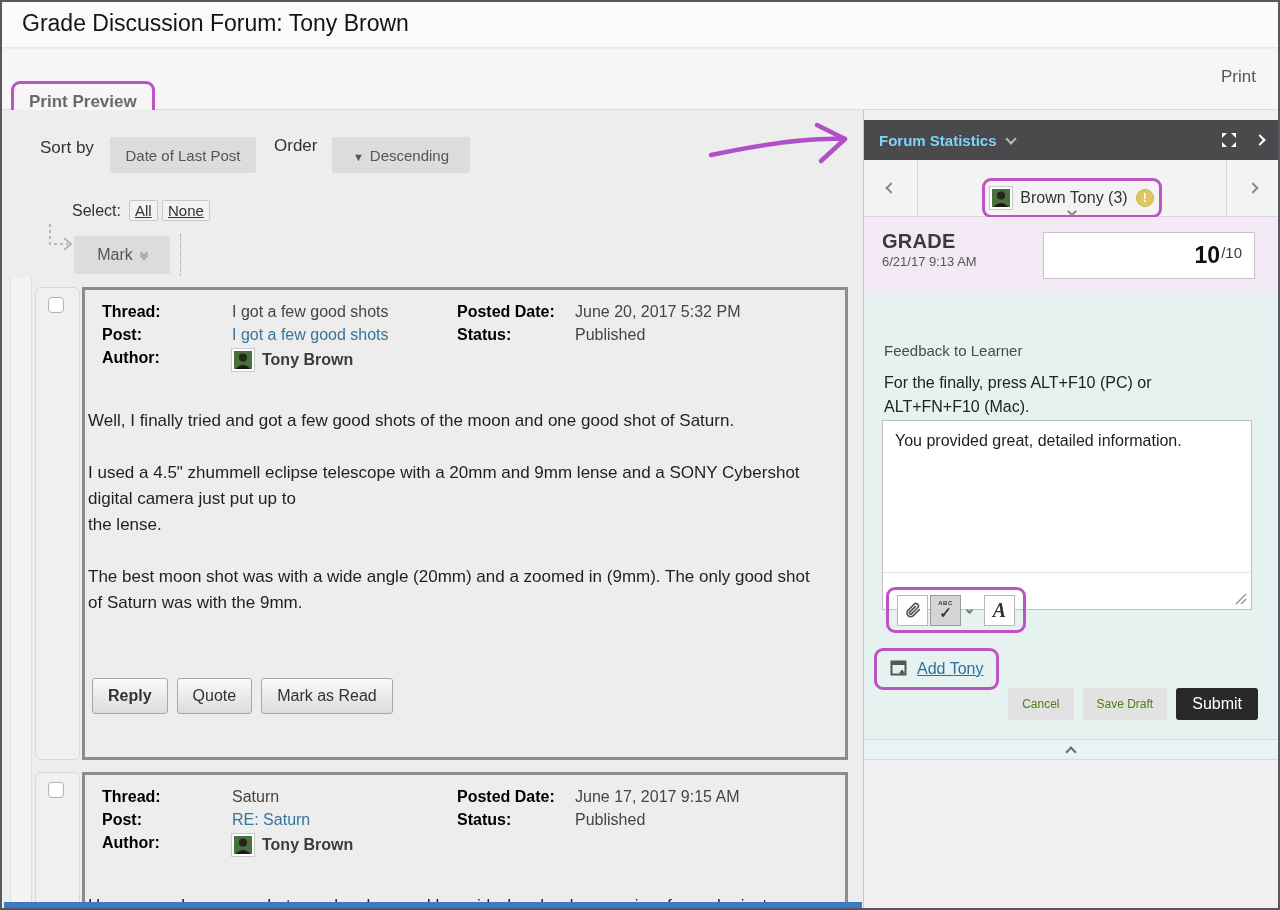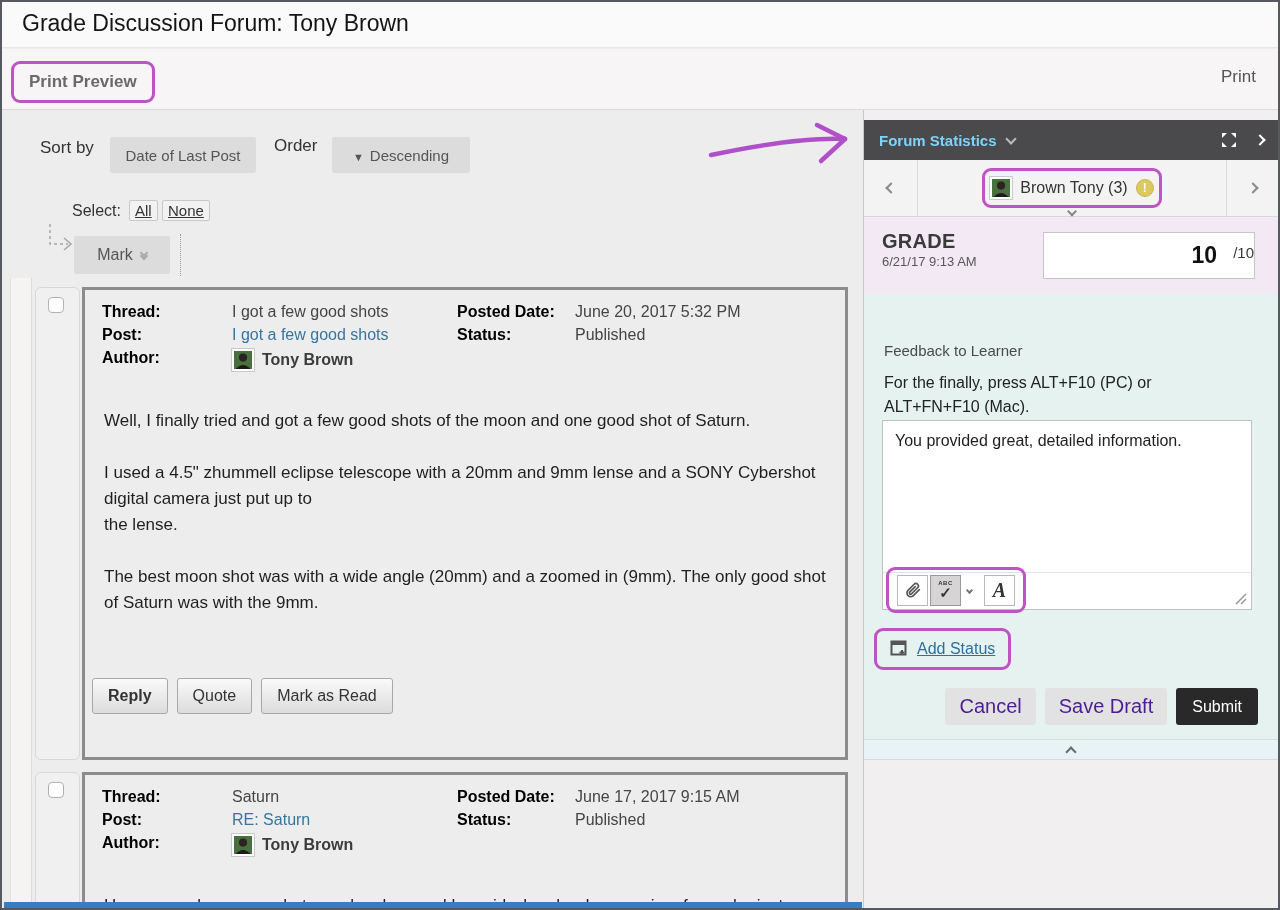--- a/index.html
+++ b/index.html
@@ -4,21 +4,21 @@
 <style>
   * { margin:0; padding:0; box-sizing:border-box; }
   html,body { width:1280px; height:910px; }
   body { font-family:"Liberation Sans", sans-serif; background:#eeedee; }
   .screen { position:relative; width:1280px; height:910px; border:2px solid #565a60; background:#eeedee; overflow:hidden; }
 
   
   .titlebar { position:absolute; left:0; top:0; width:100%; height:46px; background:#fbfafb; border-bottom:1px solid #e9e7e8; }
   .page-title { position:absolute; left:20px; top:8px; font-size:23px; color:#141414; }
   .actionbar { position:absolute; left:0; top:47px; width:100%; height:61px; background:#f7f5f6; border-bottom:1px solid #dcdadb; }
-  .hl { border:3px solid #bd53c5; border-radius:9px; }
+  .hl { border:3px solid #bd53c5; border-radius:9px;margin-top:20px; }
   .pp-box { position:absolute; left:9px; top:12px; padding:8px 15px; background:#f7f5f6; }
   .pp-label { font-size:17px; font-weight:600; color:#6b6a6b; }
   .filter-label { position:absolute; right:22px; top:18px; font-size:17px; color:#555; }
 
   
   .main { position:absolute; left:0; top:108px; width:861px; bottom:0; background:#eeedee; overflow:hidden;padding-left:48px; }
   .left-rail { position:absolute; left:8px; top:168px; bottom:0; width:22px; background:#f5f4f2; border-left:1px solid #e2e0e1; border-right:1px solid #dddbdc; }
   .sort-label { position:absolute; left:38px; top:28px; font-size:17px; color:#333; }
   .btn-flat { background:#dddcdd; color:#555; border:none; border-radius:2px; font-size:15px; font-family:"Liberation Sans",sans-serif; }
   .sort-btn { position:absolute; left:108px; top:27px; width:146px; height:36px; }
@@ -39,21 +39,21 @@
   .post-row { position:absolute; left:33px; }
   .gutter { position:absolute; left:0; top:0; width:45px; background:#f1f0f1; border:1px solid #d9d7d8; border-radius:6px; }
   .checkbox { position:absolute; left:12px; top:9px; width:16px; height:16px; background:#fff; border:1px solid #b2b0b1; border-radius:4px; }
   .card { position:absolute; left:47px; top:0; width:766px; border:3px solid #8d8c8d; background:#eeedee; overflow:hidden; }
   .card-head { position:absolute; left:17px; top:13px; width:720px; display:grid; grid-template-columns:130px 225px 118px auto; row-gap:5px; font-size:16px; }
   .lbl { font-weight:bold; color:#000000; }
   .val { color:#454545; }
   .link { color:#35759e; }
   .author-cell { display:flex; align-items:center; gap:8px; font-weight:bold; color:#3c3c3c; }
   .avatar { width:22px; height:22px; border:2px solid #fff; outline:1px solid #c9c9c9; background:#476b43; flex:0 0 auto; }
-  .body-text { position:absolute; left:19px; width:740px; font-size:17px; color:#1f1f1f; line-height:26px; }
+  .body-text { position:absolute; left:3px; width:740px; font-size:17px; color:#1f1f1f; line-height:26px; }
   .body-text p { margin-bottom:26px; white-space:pre-line; }
   .btn-3d { background:linear-gradient(#fafafa,#dcdcdc); border:1px solid #a8a8a8; border-radius:3px; font-size:16px; color:#333; padding:8px 15px; font-family:"Liberation Sans",sans-serif; }
   .post-actions { position:absolute; left:7px; display:flex; gap:9px; }
   .bold { font-weight:bold; }
   .blue-strip { position:absolute; left:2px; bottom:0; width:858px; height:6px; background:#3a7cc4; }
 
   
   .anno-arrow { position:absolute; left:703px; top:119px; }
 
   
@@ -71,21 +71,21 @@
   .chev-r { transform:rotate(-45deg); border-color:#8a8a8a; }
   .car-center { flex:1; position:relative; display:flex; align-items:center; justify-content:center; }
   .student-pill { display:flex; align-items:center; gap:8px; padding:6px 5px; }
   .student-name { font-size:16px; color:#333; }
   .warn { width:18px; height:18px; border-radius:50%; background:#ddc862; border:1px solid #c8b44e; color:#fff; font-weight:bold; font-size:12px; display:flex; align-items:center; justify-content:center; }
   .car-chev-down { position:absolute; left:50%; bottom:1px; transform:translateX(-50%) rotate(45deg); width:7px; height:7px; border-right:2px solid #888; border-bottom:2px solid #888; }
 
   .grade-sec { position:absolute; left:0; top:107px; width:100%; height:77px; background:#f3e9f5; }
   .grade-lbl { position:absolute; left:18px; top:13px; font-size:20px; font-weight:bold; color:#3a3a3a; letter-spacing:.3px; }
   .grade-date { position:absolute; left:18px; top:37px; font-size:13px; color:#575757; }
-  .grade-input { position:absolute; right:23px; top:15px; width:212px; height:47px; background:#fff; border:1px solid #c6c4c6; display:flex; align-items:center; justify-content:flex-end; padding-right:0; gap:16px; }
+  .grade-input { position:absolute; right:23px; top:15px; width:212px; height:47px; background:#fff; border:1px solid #c6c4c6; display:flex; align-items:center; justify-content:flex-end; padding-right:12px; gap:1px; }
   .grade-score { font-size:23px; font-weight:bold; color:#101010; }
   .grade-outof { font-size:15px; color:#3a3a3a; position:relative; top:-3px; }
 
   .fb-sec { position:absolute; left:0; top:184px; width:100%; height:445px; background:#e5f2f0; }
   .fb-label { position:absolute; left:20px; top:48px; font-size:15px; color:#4a4a4a; }
   .fb-help { position:absolute; left:20px; top:77px; width:330px; font-size:16px; color:#222; line-height:24px; }
   .editor { position:absolute; left:18px; top:126px; width:370px; height:190px; background:#fff; border:1px solid #c2c0c1; }
   .editor-content { position:absolute; left:0; top:0; width:100%; height:153px; padding:11px 12px; font-size:16px; color:#1e1e1e; }
   .editor-footer { position:absolute; left:0; bottom:0; width:100%; height:37px; border-top:1px solid #e4e4e4; background:#fff; }
   .tb-hl { position:absolute; left:3px; top:-6px; height:46px; display:flex; align-items:center; padding:0 8px; gap:2px; background:transparent; }
@@ -94,21 +94,21 @@
   .tb-drop { width:13px; height:31px; display:flex; align-items:center; justify-content:center; border:1px solid transparent; }
   .tb-drop .chev { width:5px; height:5px; border-color:#777; }
   .abc { display:flex; flex-direction:column; align-items:center; line-height:1; color:#333; }
   .abc .t { font-size:6px; font-weight:bold; letter-spacing:.5px; }
   .abc .c { font-size:15px; font-weight:bold; margin-top:-1px; }
   .font-a { font-family:"Liberation Serif", serif; font-style:italic; font-weight:bold; font-size:20px; color:#333; }
   .resize-h { position:absolute; right:3px; bottom:3px; }
   .notes-hl { position:absolute; left:10px; top:334px; display:flex; align-items:center; gap:9px; padding:9px 13px; }
   .add-notes { font-size:16px; color:#2e6f9d; text-decoration:underline; }
   .fb-buttons { position:absolute; right:20px; top:394px; display:flex; gap:9px; }
-  .btn-gray { background:#e3e2e3; border:none; border-radius:3px; font-size:20px; color:#4c1d95; padding:7px 14px; font-family:"Liberation Sans",sans-serif; }
+  .btn-gray { background:#e3e2e3; border:none; border-radius:3px; font-size:12px; color:#4d7c0f; padding:7px 14px; font-family:"Liberation Sans",sans-serif; }
   .btn-dark { background:#2a292a; border:none; border-radius:3px; font-size:16px; color:#fff; padding:7px 16px; font-family:"Liberation Sans",sans-serif; }
   .collapse-strip { position:absolute; left:0; top:629px; width:100%; height:21px; background:#e8f3f5; border-top:1px solid #ccdfe2; border-bottom:1px solid #ccdfe2; display:flex; align-items:center; justify-content:center; }
   .chev-up { width:8px; height:8px; border-left:2px solid #6a6a6a; border-top:2px solid #6a6a6a; transform:rotate(45deg); margin-top:5px; }
 </style>
 </head>
 <body>
 
 <div class="screen">
 
   <div class="titlebar">
@@ -301,21 +301,21 @@
           </svg>
         </div>
       </div>
 
       <div class="notes-hl hl">
         <svg width="18" height="18" viewBox="0 0 18 18">
           <rect x="1.5" y="1.5" width="14" height="13" fill="none" stroke="#555" stroke-width="2"></rect>
           <rect x="1.5" y="1.5" width="14" height="3.5" fill="#555"></rect>
           <path d="M12 10 v5 M9.5 12.5 h5" stroke="#555" stroke-width="2" fill="none"></path>
         </svg>
-        <a class="add-notes">Add Status</a>
+        <a class="add-notes">Add Tony</a>
       </div>
 
       <div class="fb-buttons">
         <button class="btn-gray">Cancel</button>
         <button class="btn-gray">Save Draft</button>
         <button class="btn-dark">Submit</button>
       </div>
     </div>
 
     <div class="collapse-strip">

